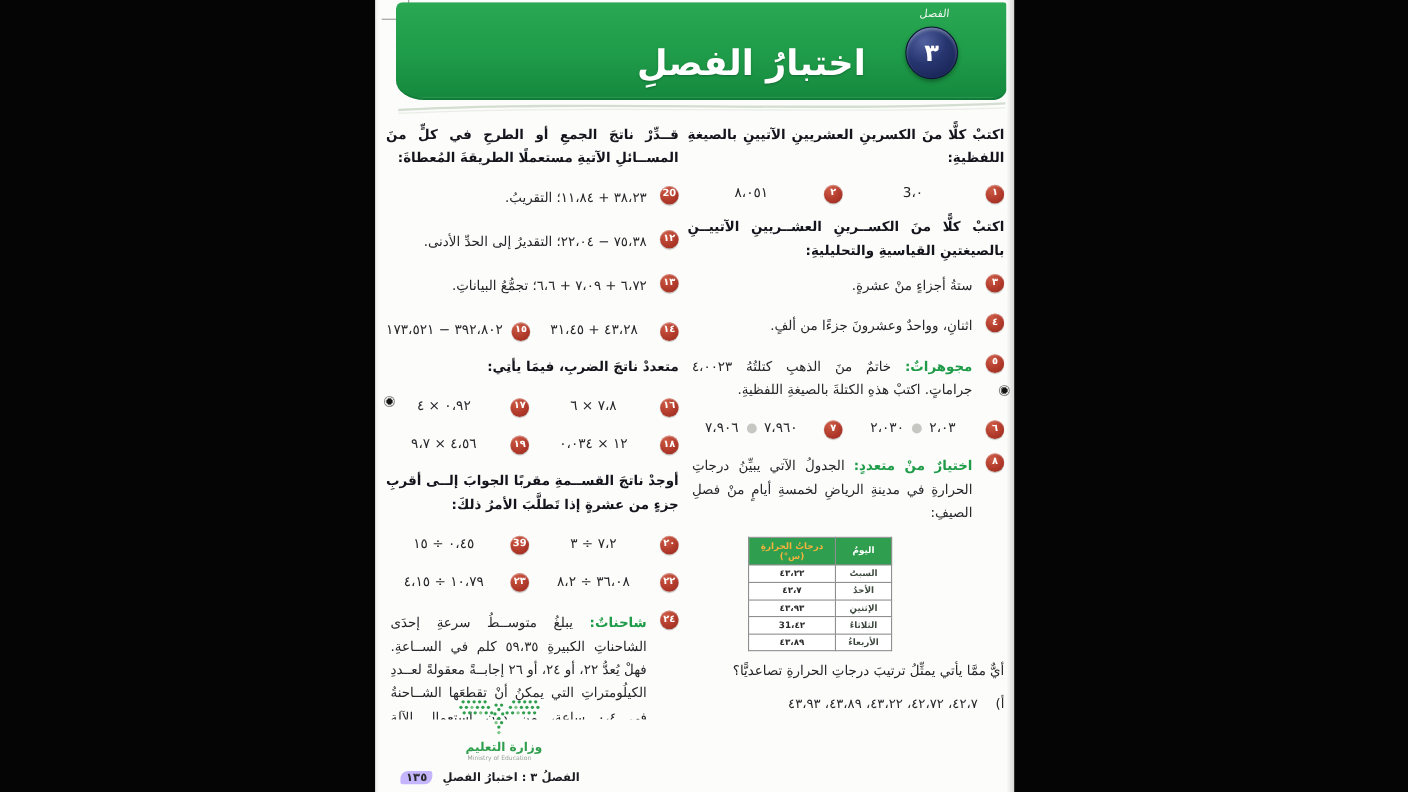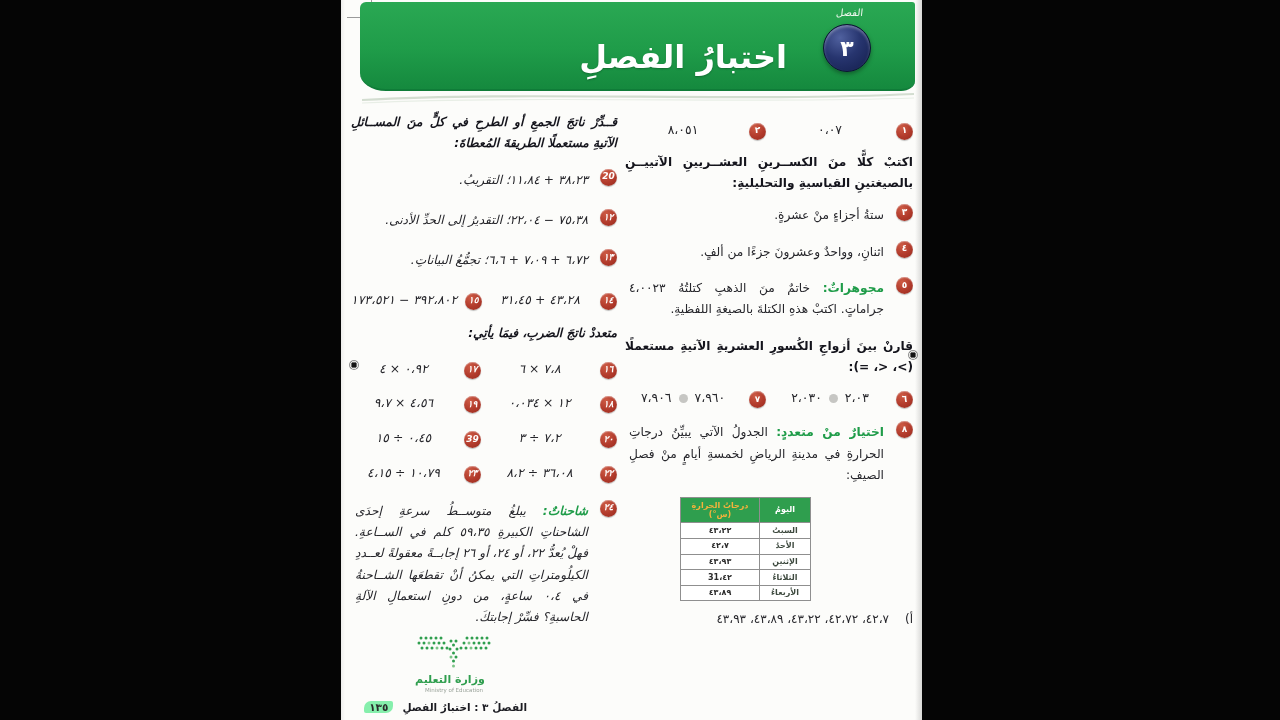--- a/index.html
+++ b/index.html
@@ -31,21 +31,21 @@
   .cropmark-v{position:absolute;left:30px;top:0;width:1px;height:5px;background:#9a9a9a;}
   .regdot{position:absolute;width:10px;height:10px;border-radius:50%;
     background:radial-gradient(circle,#141414 0 2.4px,#6b6b6b 2.4px 3.2px,#e3e3e0 3.2px 4.1px,#8d8d8d 4.1px 5px);}
   .regdot.rd-left{left:8px;top:360px;}
   .regdot.rd-right{left:567px;top:350px;}
 
   
   .columns{position:absolute;top:110px;right:9px;left:10px;bottom:66px;display:flex;gap:8px;overflow:hidden;}
   .col{font-size:12.2px;line-height:1.75;text-align:justify;}
   .col-r{width:288px;flex:none;}
-  .col-l{flex:1;font-style:italic;}
+  .col-l{flex:1;}
   .h{font-weight:bold;color:#14141c;margin:11px 0 2px;}
   .col .h:first-child{margin-top:2px;}
   .col-l .h{margin:13px 0 3px;}
 
   .prob{display:flex;gap:8px;align-items:flex-start;margin:7px 0;}
   .col-l .prob{margin:11px 0;}
   .badge{flex:none;width:17px;height:17px;margin-top:3px;border-radius:50%;
     background:radial-gradient(circle at 35% 28%,#cd5b45 0%,#b13a2b 55%,#962a1e 100%);
     color:#fff;font-size:9px;font-weight:bold;display:flex;align-items:center;justify-content:center;
     box-shadow:inset 0 1px 1px rgba(255,255,255,0.4), 0 1px 1px rgba(0,0,0,0.25);}
@@ -66,24 +66,24 @@
   table.temps th.temph{color:#f5b23c;}
   table.temps td.day{color:#3e4a3f;width:44px;}
   table.temps td{background:#ffffff;color:#2b2b2b;}
 
   .q{margin:6px 0 3px;font-weight:normal;}
   .opt{display:flex;gap:7px;margin:8px 0;white-space:nowrap;font-size:12px;}
   .olabel{flex:none;min-width:17px;}
 
   
   .footer-logo{position:absolute;left:74px;bottom:50px;width:78px;height:36px;}
-  .moe-ar{position:absolute;left:74px;bottom:34px;width:78px;text-align:left;color:#2f9e4e;font-size:11px;font-weight:bold;}
+  .moe-ar{position:absolute;left:74px;bottom:34px;width:78px;text-align:right;color:#2f9e4e;font-size:11px;font-weight:bold;}
   .moe-en{position:absolute;left:74px;bottom:27px;width:78px;text-align:center;color:#9aa39a;font-size:5.5px;}
   .chapline{position:absolute;left:16px;bottom:7px;width:170px;direction:rtl;display:flex;align-items:center;gap:9px;font-size:10.5px;font-weight:bold;color:#1c1c22;white-space:nowrap;}
-  .pagenum{background:#86efac;border-radius:7px 2px 7px 2px;padding:0 5px;color:#2b2b2b;}
+  .pagenum{background:#c4b5fd;border-radius:7px 2px 7px 2px;padding:0 5px;color:#2b2b2b;}
 </style>
 </head>
 <body>
 
 <div class="stage">
   <div class="letterbox left"></div>
   <div class="letterbox right"></div>
 
   <div class="page">
 
@@ -101,25 +101,26 @@
     </div>
     <svg class="swoosh" viewBox="0 0 556 16" preserveAspectRatio="none">
       <path d="M2,11 C160,2 380,13 554,5" stroke="#d3ddd0" stroke-width="2.2" fill="none"></path>
       <path d="M2,14 C180,6 400,15 554,9" stroke="#e8eee6" stroke-width="1.2" fill="none"></path>
     </svg>
 
     <div class="columns">
 
       <section class="col col-r">
 
+        <p class="h">اكتبْ كلًّا منَ الكسرينِ العشريينِ الآتيينِ بالصيغةِ اللفظيةِ:</p>
 
         <div class="pair">
           <div class="prob">
             <span class="badge">١</span>
-            <span class="pval">٠،٠٧</span>
+            <span class="pval">٠،3</span>
           </div>
           <div class="prob">
             <span class="badge">٢</span>
             <span class="pval">٨،٠٥١</span>
           </div>
         </div>
 
         <p class="h">اكتبْ كلًّا منَ الكســرينِ العشــريينِ الآتييــنِ بالصيغتينِ القياسيةِ والتحليليةِ:</p>
 
         <div class="prob">
@@ -128,21 +129,20 @@
         </div>
         <div class="prob">
           <span class="badge">٤</span>
           <p class="ptxt">اثنانِ، وواحدٌ وعشرونَ جزءًا من ألفٍ.</p>
         </div>
         <div class="prob">
           <span class="badge">٥</span>
           <p class="ptxt"><span class="kw">مجوهراتٌ:</span> <span>خاتمٌ منَ الذهبِ كتلتُهُ ٤،٠٠٢٣ جراماتٍ. اكتبْ هذهِ الكتلةَ بالصيغةِ اللفظيةِ.</span></p>
         </div>
 
-        <p class="h">قارنْ بينَ أزواجِ الكُسورِ العشريةِ الآتيةِ مستعملًا (&gt;، &lt;، =):</p>
 
         <div class="pair">
           <div class="prob">
             <span class="badge">٦</span>
             <span class="pval cmp">
               <span>٢،٠٣</span>
               <span class="cdot"></span>
               <span>٢،٠٣٠</span>
             </span>
           </div>
@@ -185,20 +185,21 @@
               <td class="day">الثلاثاءُ</td>
               <td>٤٢،31</td>
             </tr>
             <tr>
               <td class="day">الأربعاءُ</td>
               <td>٤٣،٨٩</td>
             </tr>
           </tbody>
         </table>
 
+        <p class="q">أيٌّ ممَّا يأتي يمثِّلُ ترتيبَ درجاتِ الحرارةِ تصاعديًّا؟</p>
 
         <div class="opt">
           <span class="olabel">أ)</span>
           <span>٤٢،٧، ٤٢،٧٢، ٤٣،٢٢، ٤٣،٨٩، ٤٣،٩٣</span>
         </div>
 
       </section>
 
       <section class="col col-l">
 
@@ -246,20 +247,21 @@
           <div class="prob">
             <span class="badge">١٨</span>
             <span class="pval">١٢ × ٠،٠٣٤</span>
           </div>
           <div class="prob">
             <span class="badge">١٩</span>
             <span class="pval">٤،٥٦ × ٩،٧</span>
           </div>
         </div>
 
+        <p class="h">أوجدْ ناتجَ القســمةِ مقربًا الجوابَ إلــى أقربِ جزءٍ من عشرةٍ إذا تَطلَّبَ الأمرُ ذلكَ:</p>
 
         <div class="pair">
           <div class="prob">
             <span class="badge">٢٠</span>
             <span class="pval">٧،٢ ÷ ٣</span>
           </div>
           <div class="prob">
             <span class="badge">39</span>
             <span class="pval">٠،٤٥ ÷ ١٥</span>
           </div>

